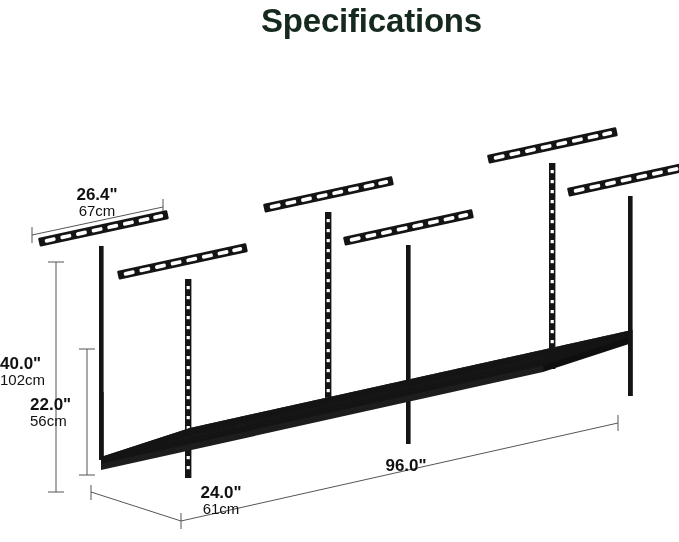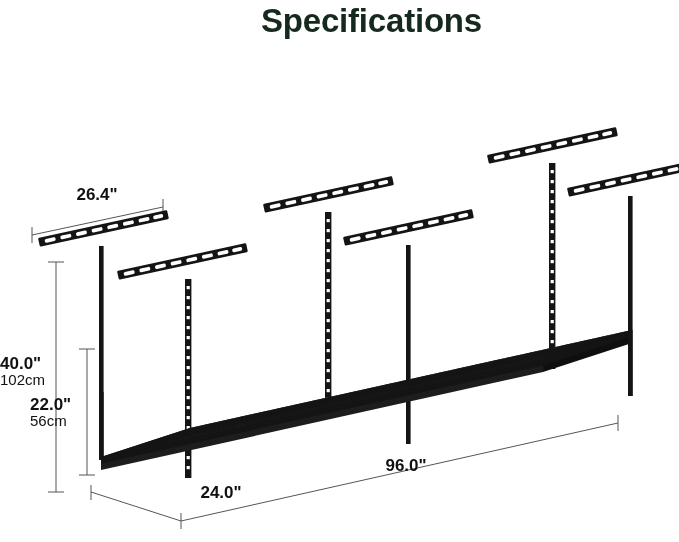--- a/index.html
+++ b/index.html
@@ -274,31 +274,33 @@
       <rect x="99" y="392" width="4.6" height="68" fill="#141414"></rect>
 
       <rect x="628" y="330" width="4.6" height="66" fill="#141414"></rect>
     </g>
 
   </g>
 </svg>
 
 <div class="dim-label" id="dim-width-top">
   <span class="dim-primary">26.4"</span>
+  <span class="dim-secondary">67cm</span>
 </div>
 
 <div class="dim-label" id="dim-height-total">
   <span class="dim-primary">40.0"</span>
   <span class="dim-secondary">102cm</span>
 </div>
 
 <div class="dim-label" id="dim-height-clear">
   <span class="dim-primary">22.0"</span>
   <span class="dim-secondary">56cm</span>
 </div>
 
 <div class="dim-label" id="dim-depth">
   <span class="dim-primary">24.0"</span>
+  <span class="dim-secondary">61cm</span>
 </div>
 
 <div class="dim-label" id="dim-length">
   <span class="dim-primary">96.0"</span>
 </div>
 
 </body></html>

